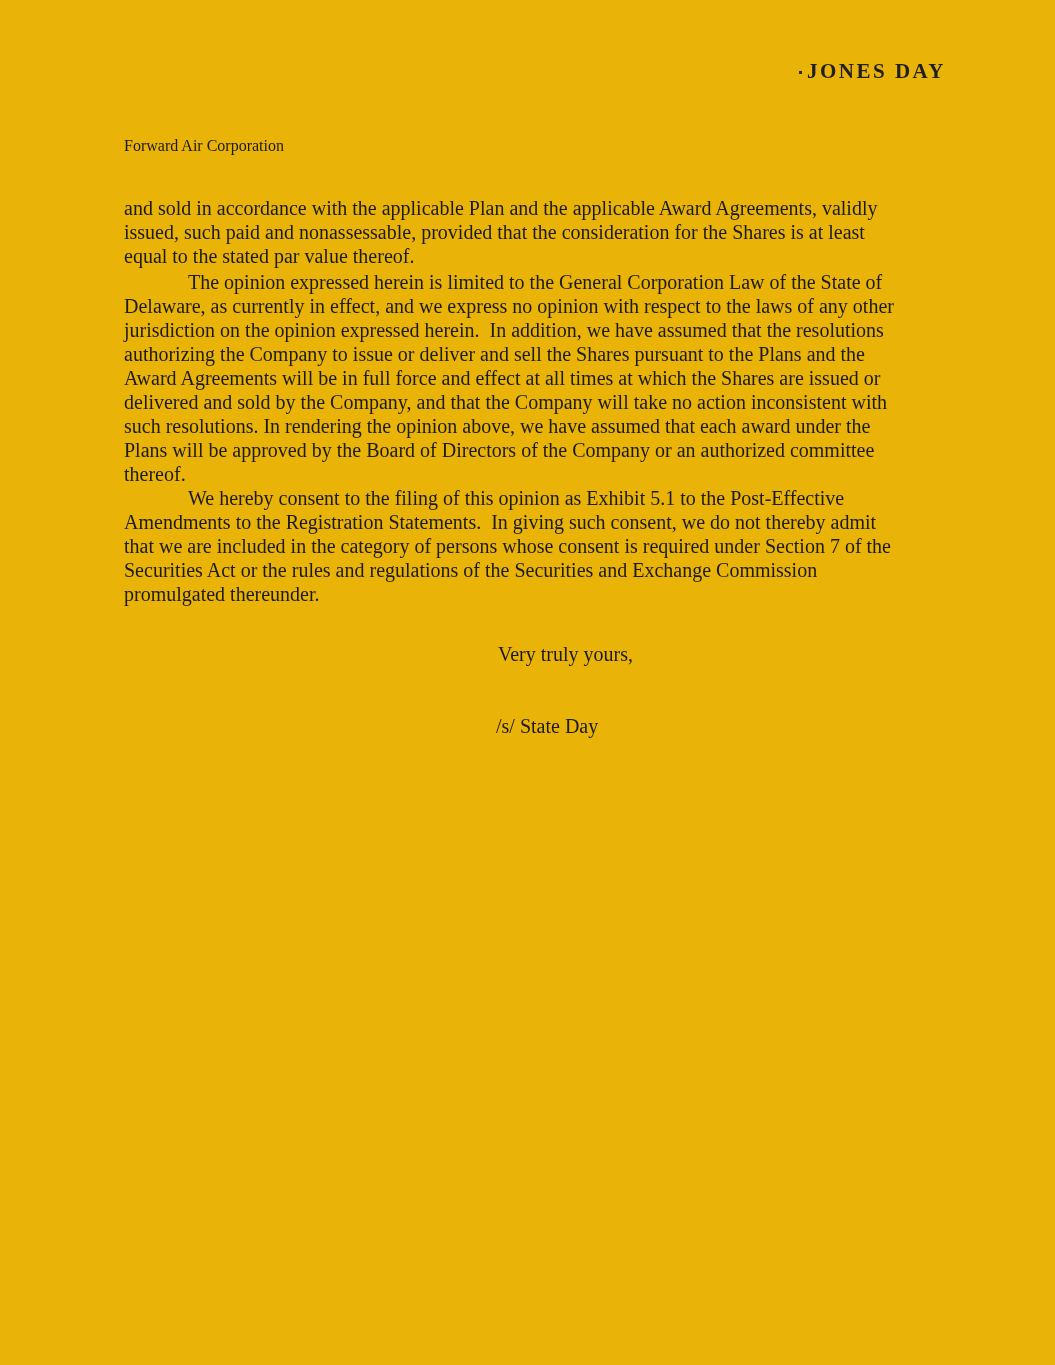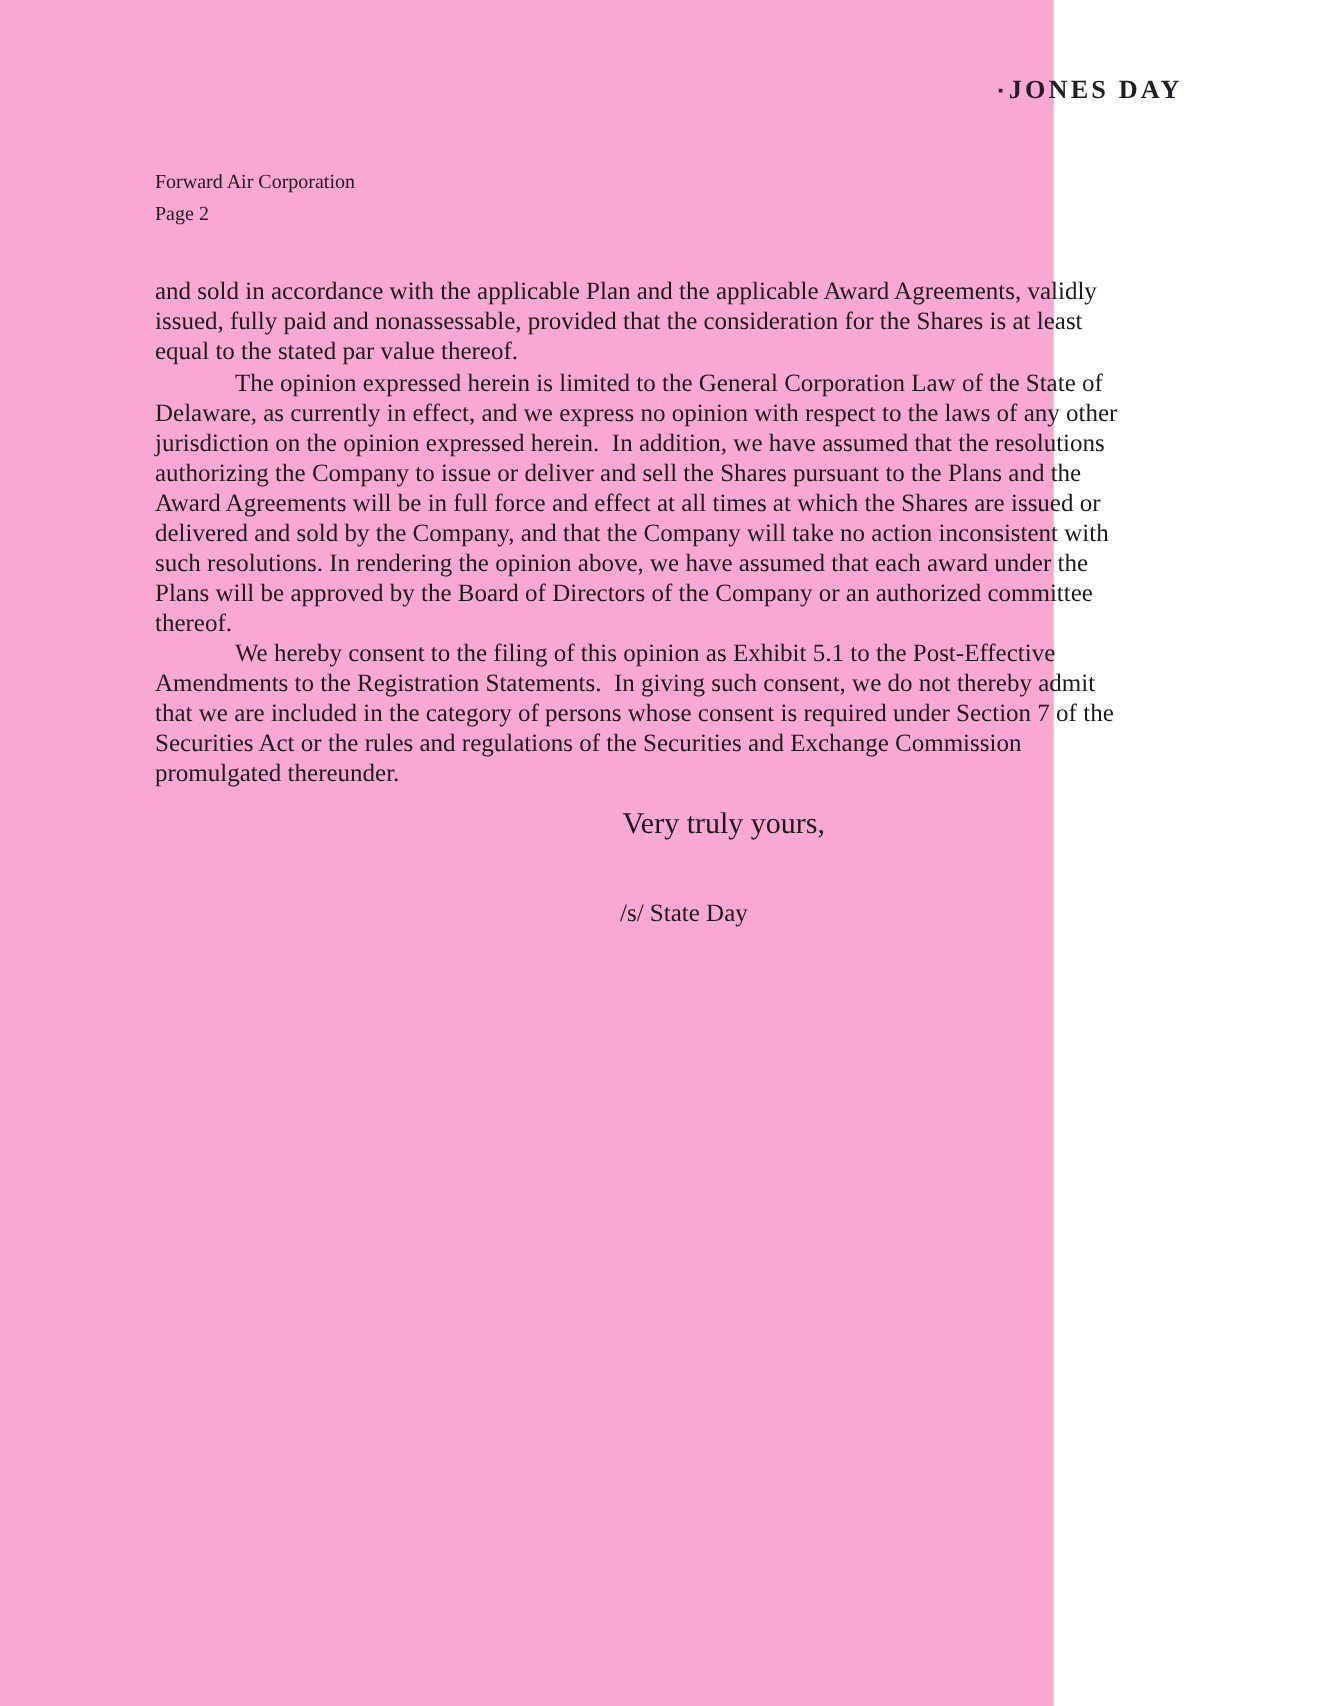--- a/index.html
+++ b/index.html
@@ -6,23 +6,23 @@
   html, body {
     width: 1055px;
     height: 1365px;
     background: #ffffff;
     font-family: "Liberation Serif", "DejaVu Serif", serif;
     color: #1b1b1b;
     overflow: hidden;
   }
   .page {
     position: relative;
-    width: 843px;
+    width: 1055px;
     height: 1365px;
-    background: #f9a8d4;
+    background: #eab308;
   }
   .letterhead {
     position: absolute;
     top: 59px;
     left: 799px;
     display: flex;
     align-items: center;
   }
   .letterhead-dot {
     display: inline-block;
@@ -52,23 +52,23 @@
   .body-paragraph {
     font-size: 20px;
     line-height: 24px;
     white-space: pre-line;
     width: 860px;
   }
   .para-1 { margin-top: 37px; }
   .para-2 { margin-top: 2px; text-indent: 64px; }
   .para-3 { text-indent: 64px; }
   .valediction {
-    margin-top: 16px;
+    margin-top: 36px;
     margin-left: 374px;
-    font-size: 24px;
+    font-size: 20px;
     line-height: 24px;
   }
   .signature {
     margin-top: 48px;
     margin-left: 372px;
     font-size: 20px;
     line-height: 24px;
   }
 </style>
 </head>
@@ -78,25 +78,24 @@
 
   <div class="letterhead">
     <span class="letterhead-dot"></span>
     <span class="firm-name">JONES DAY</span>
   </div>
 
   <div class="content">
 
     <div class="recipient-block">
       <div>Forward Air Corporation</div>
-      <div>Page 2</div>
     </div>
 
     <p class="body-paragraph para-1">and sold in accordance with the applicable Plan and the applicable Award Agreements, validly
-issued, fully paid and nonassessable, provided that the consideration for the Shares is at least
+issued, such paid and nonassessable, provided that the consideration for the Shares is at least
 equal to the stated par value thereof.</p>
 
     <p class="body-paragraph para-2">The opinion expressed herein is limited to the General Corporation Law of the State of
 Delaware, as currently in effect, and we express no opinion with respect to the laws of any other
 jurisdiction on the opinion expressed herein.&nbsp; In addition, we have assumed that the resolutions
 authorizing the Company to issue or deliver and sell the Shares pursuant to the Plans and the
 Award Agreements will be in full force and effect at all times at which the Shares are issued or
 delivered and sold by the Company, and that the Company will take no action inconsistent with
 such resolutions. In rendering the opinion above, we have assumed that each award under the
 Plans will be approved by the Board of Directors of the Company or an authorized committee

